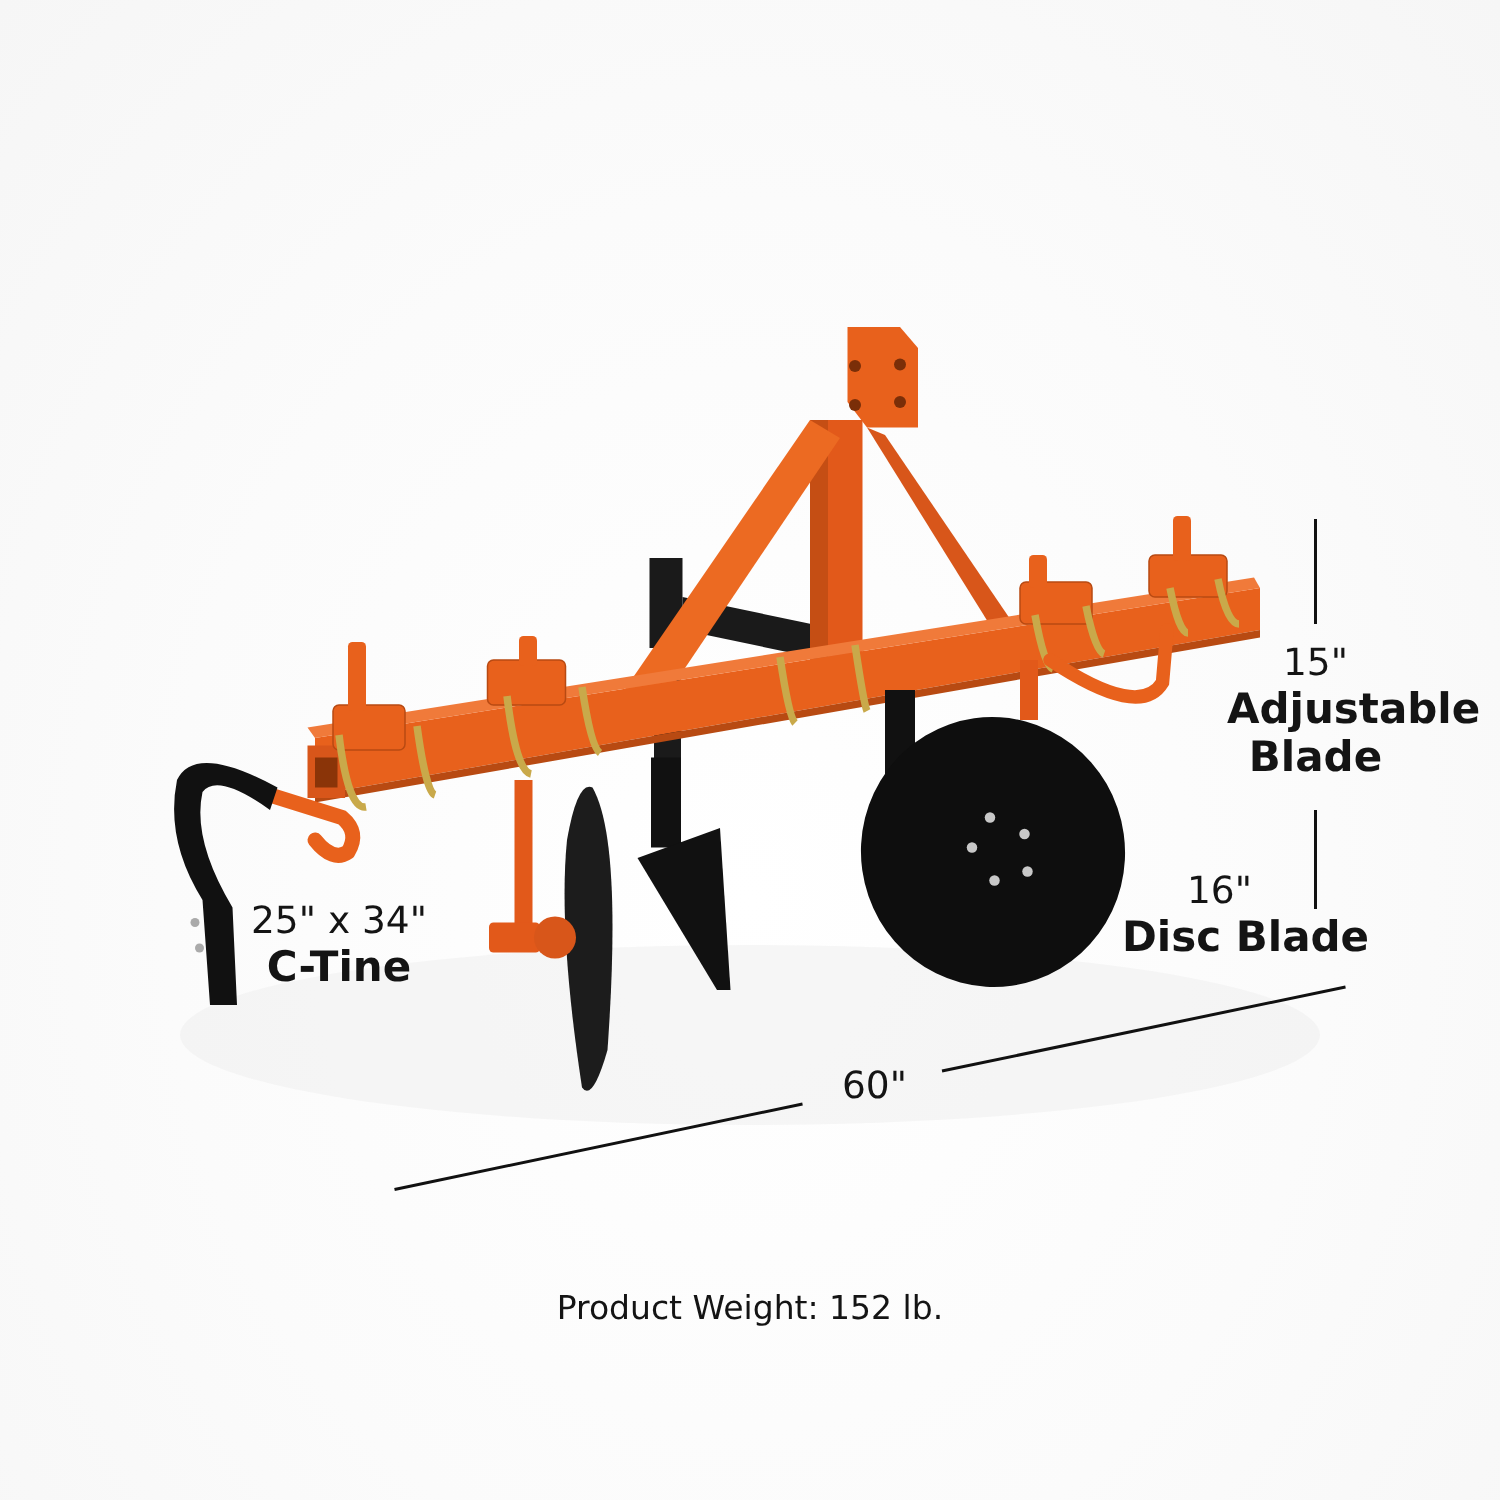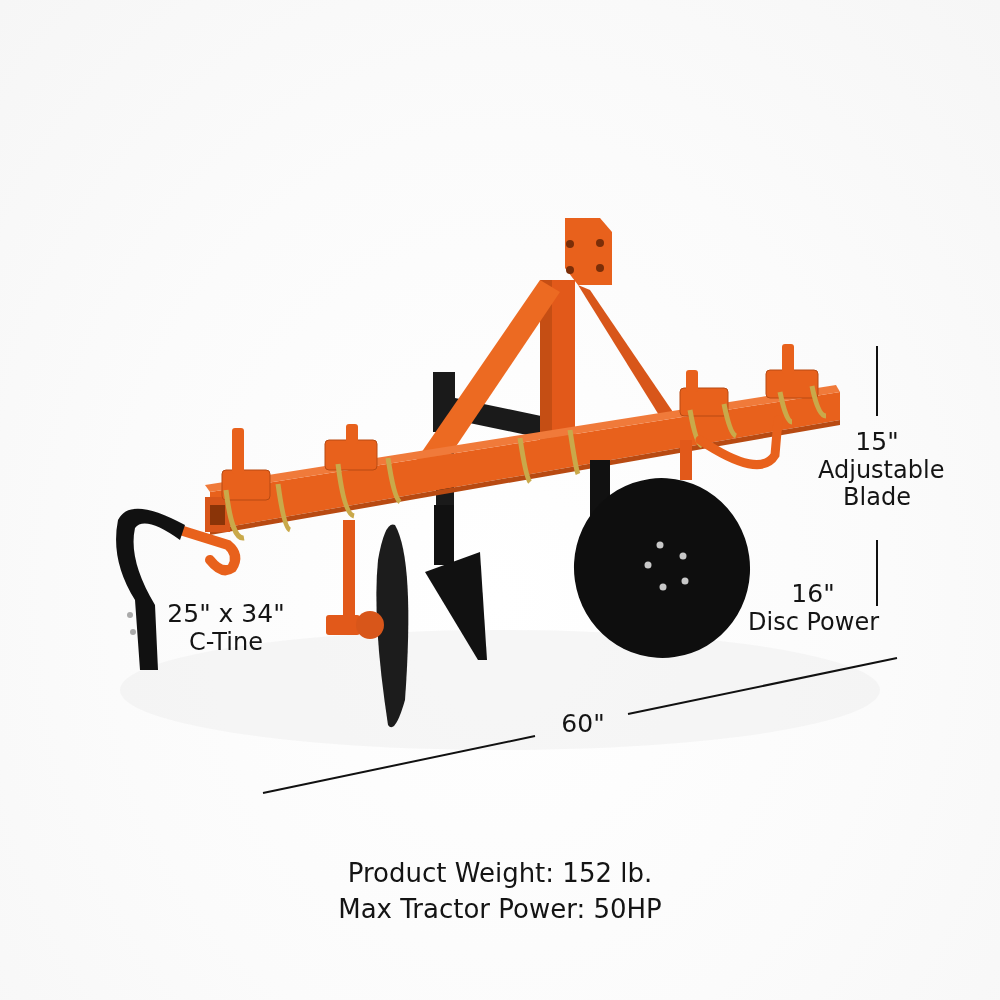--- a/index.html
+++ b/index.html
@@ -3,22 +3,22 @@
 <meta charset="utf-8">
 <style>
   html, body { margin: 0; padding: 0; background: #ffffff; }
   body { width: 1000px; height: 1000px; position: relative; overflow: hidden;
          font-family: "DejaVu Sans", "Liberation Sans", sans-serif; color: #111; }
   .stage { position: absolute; left: 0; top: 0; width: 1000px; height: 1000px;
            background: radial-gradient(ellipse at 50% 60%, #ffffff 0%, #fbfbfb 55%, #f6f6f6 100%); }
   svg.product { position: absolute; left: 0; top: 0; width: 1000px; height: 1000px; }
   .label { position: absolute; text-align: center; line-height: 1.15; color: #141414; white-space: nowrap; }
   .big { font-size: 25px; }
-  .small { font-size: 24px; }
-  .footer { position: absolute; left: 0; width: 1000px; text-align: center; font-size: 26px; line-height: 32px; color: #141414; }
+  .small { font-size: 28px; font-weight: bold; }
+  .footer { position: absolute; left: 0; width: 1000px; text-align: center; font-size: 22px; line-height: 32px; color: #141414; }
 </style>
 </head>
 <body>
 
 <div class="stage">
 
   <svg class="product" viewBox="0 0 1000 1000">
 
     <ellipse cx="500" cy="690" rx="380" ry="60" fill="#f0f0f0" opacity="0.6"></ellipse>
 
@@ -117,25 +117,24 @@
   </svg>
 
   <div class="label" style="left:818px; top:428px; width:118px;">
     <div class="big">15"</div>
     <div class="small">Adjustable</div>
     <div class="small">Blade</div>
   </div>
 
   <div class="label" style="left:748px; top:580px; width:130px;">
     <div class="big">16"</div>
-    <div class="small">Disc Power</div>
+    <div class="small">Disc Blade</div>
   </div>
 
   <div class="label" style="left:156px; top:600px; width:140px;">
     <div class="big">25" x 34"</div>
     <div class="small">C-Tine</div>
   </div>
 
   <div class="label big" style="left:548px; top:710px; width:70px;">60"</div>
 
   <div class="footer" style="top:857px;">Product Weight: 152 lb.</div>
-  <div class="footer" style="top:893px;">Max Tractor Power: 50HP</div>
 </div>
 
 </body></html>

